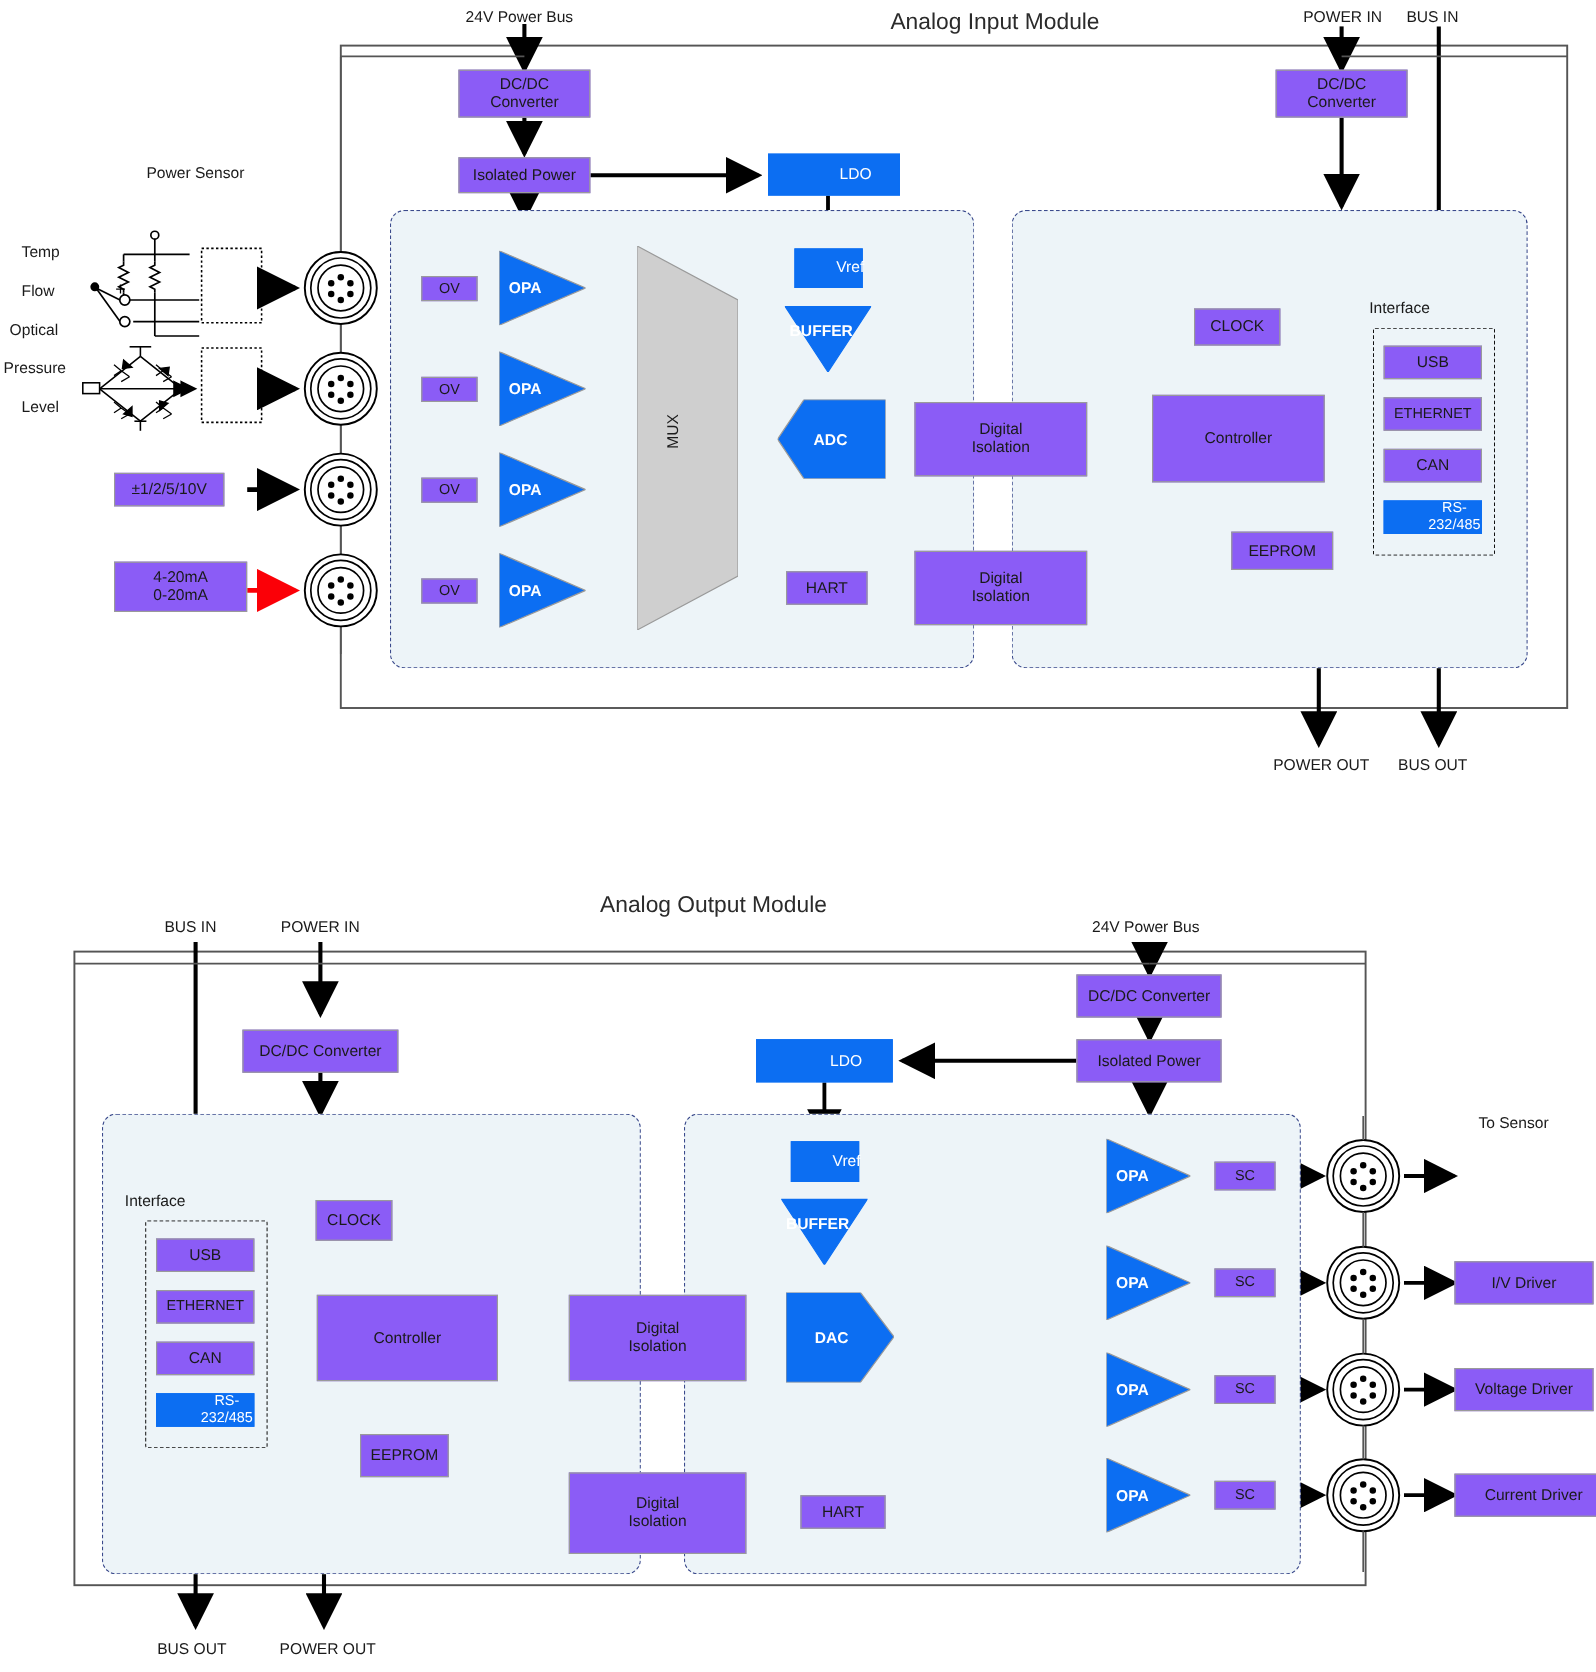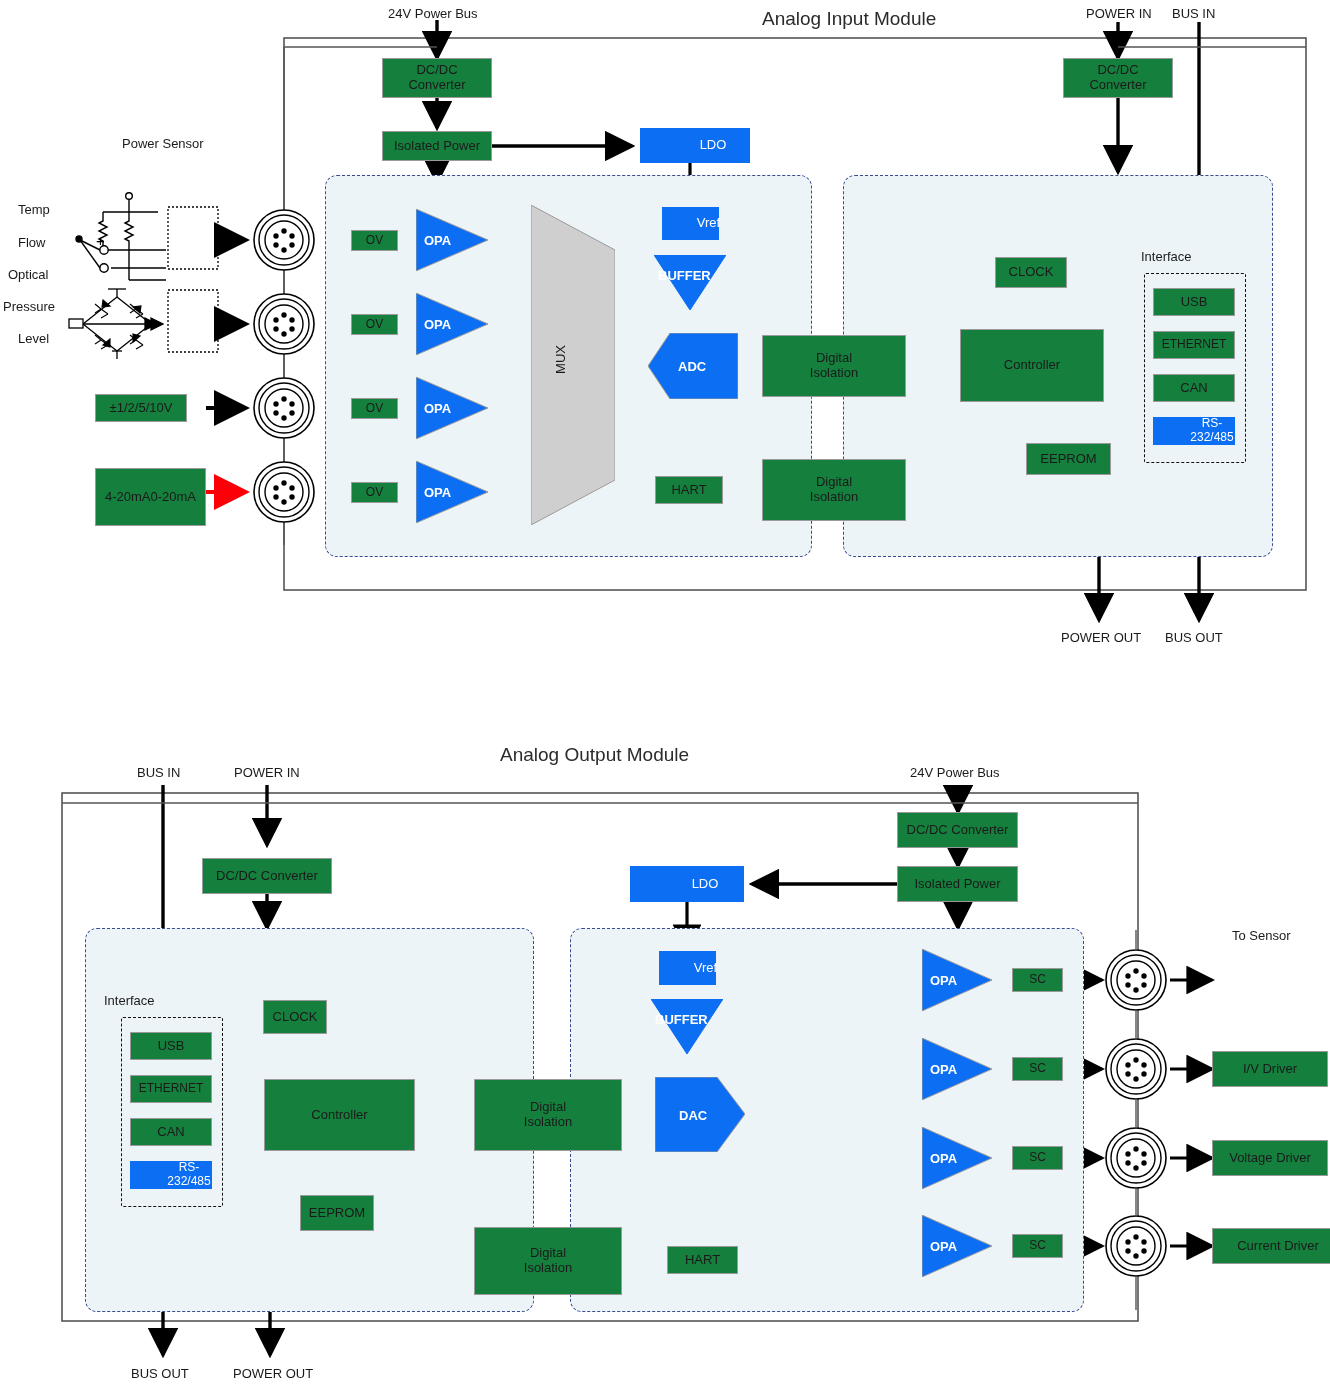--- a/index.html
+++ b/index.html
@@ -1,20 +1,20 @@
 <!DOCTYPE html>
 <html><head>
 <meta charset="utf-8">
 <style>
   html,body{margin:0;padding:0;background:#fff;}
   body{font-family:"Liberation Sans", sans-serif;}
   #page{position:relative;width:1330px;height:1393px;background:#fff;overflow:hidden;}
   svg.layer{position:absolute;left:0;top:0;width:1330px;height:1393px;pointer-events:none;}
   .node{position:absolute;box-sizing:border-box;display:flex;align-items:center;justify-content:center;text-align:center;line-height:1.15;}
-  .gbox{background:#15803d;border:1px solid #9a9a9a;color:#1a1a1a;font-size:13px;}
+  .gbox{background:#8b5cf6;border:1px solid #9a9a9a;color:#1a1a1a;font-size:13px;}
   .bbox{background:#0c6ef2;border:1px solid #0c6ef2;color:#fff;font-size:13px;padding-left:36px;}
   .lbl{position:absolute;color:#1a1a1a;font-size:13px;white-space:nowrap;}
   .title{position:absolute;color:#2b2b2b;font-size:19px;white-space:nowrap;}
   .tri{position:absolute;font-weight:bold;}
   .tri span{position:absolute;color:#fff;font-size:13px;left:8px;top:50%;transform:translateY(-50%);}
   .muxlabel{position:absolute;color:#1a1a1a;font-size:13px;transform:rotate(-90deg);transform-origin:center center;}
   .region{position:absolute;background:#edf4f8;border:1.6px dashed #3b4a8c;border-radius:12px;}
   .ifbox{position:absolute;border:1.6px dashed #111;background:transparent;border-radius:2px;}
 </style>
 </head>
@@ -267,36 +267,36 @@
     <path d="M958,902 L958,928" stroke="#000" stroke-width="3.4" fill="none" marker-end="url(#ah)"></path>
     <path d="M897,884 L752,884" stroke="#000" stroke-width="3.4" fill="none" marker-end="url(#ah)"></path>
     <path d="M687,902 L687,950" stroke="#000" stroke-width="3.2" fill="none" marker-end="url(#ah)"></path>
     <path d="M687,985 L687,1000" stroke="#000" stroke-width="2.6" fill="none" marker-end="url(#ah)"></path>
     <path d="M687,1048 L687,1077" stroke="#000" stroke-width="2.8" fill="none" marker-end="url(#ah)"></path>
 
     <path d="M62,803 L958,803" stroke="#555" stroke-width="1.4" fill="none"></path>
     <path d="M958,803 L1138,803" stroke="#555" stroke-width="1.4" fill="none"></path>
   </svg>
 
-  <div class="title" style="left:762px;top:8px;">Analog Input Module</div>
+  <div class="title" style="left:742px;top:8px;">Analog Input Module</div>
   <div class="lbl" style="left:388px;top:6px;">24V Power Bus</div>
   <div class="lbl" style="left:1086px;top:6px;">POWER IN</div>
   <div class="lbl" style="left:1172px;top:6px;">BUS IN</div>
   <div class="lbl" style="left:1061px;top:630px;">POWER OUT</div>
   <div class="lbl" style="left:1165px;top:630px;">BUS OUT</div>
   <div class="lbl" style="left:122px;top:136px;">Power Sensor</div>
 
   <div class="lbl" style="left:18px;top:202px;">Temp</div>
   <div class="lbl" style="left:18px;top:235px;">Flow</div>
   <div class="lbl" style="left:8px;top:267px;">Optical</div>
   <div class="lbl" style="left:3px;top:299px;">Pressure</div>
   <div class="lbl" style="left:18px;top:331px;">Level</div>
 
   <div class="node gbox" style="left:95px;top:394px;width:92px;height:28px;">±1/2/5/10V</div>
-  <div class="node gbox" style="left:95px;top:468px;width:111px;height:58px;flex-direction:row;">
+  <div class="node gbox" style="left:95px;top:468px;width:111px;height:42px;flex-direction:column;">
     <span>4-20mA</span>
     <span>0-20mA</span>
   </div>
 
   <div class="node gbox" style="left:382px;top:58px;width:110px;height:40px;flex-direction:column;">
     <span>DC/DC</span>
     <span>Converter</span>
   </div>
   <div class="node gbox" style="left:382px;top:131px;width:110px;height:30px;">Isolated Power</div>
   <div class="node bbox" style="left:640px;top:128px;width:110px;height:35px;">LDO</div>

